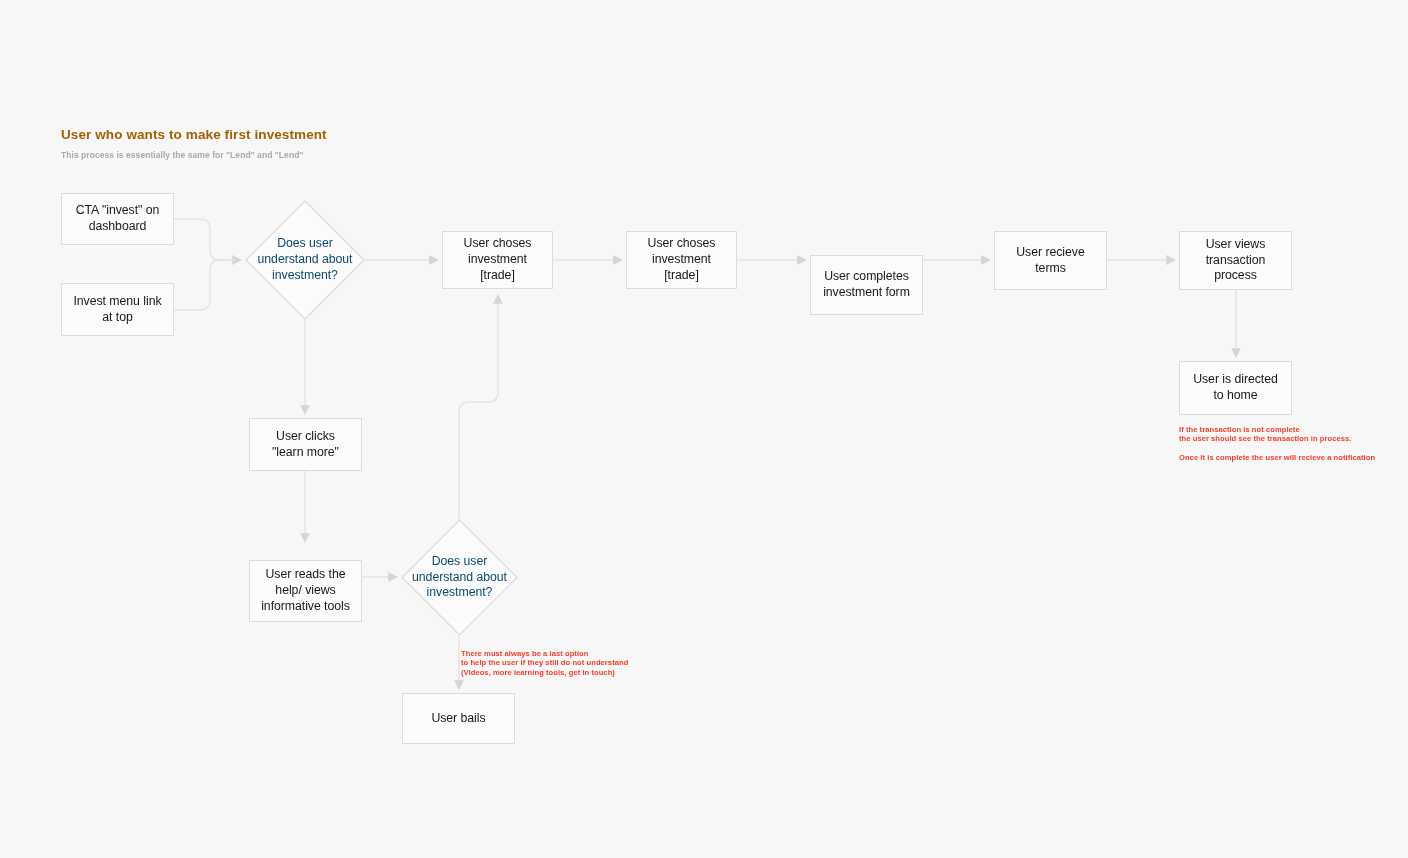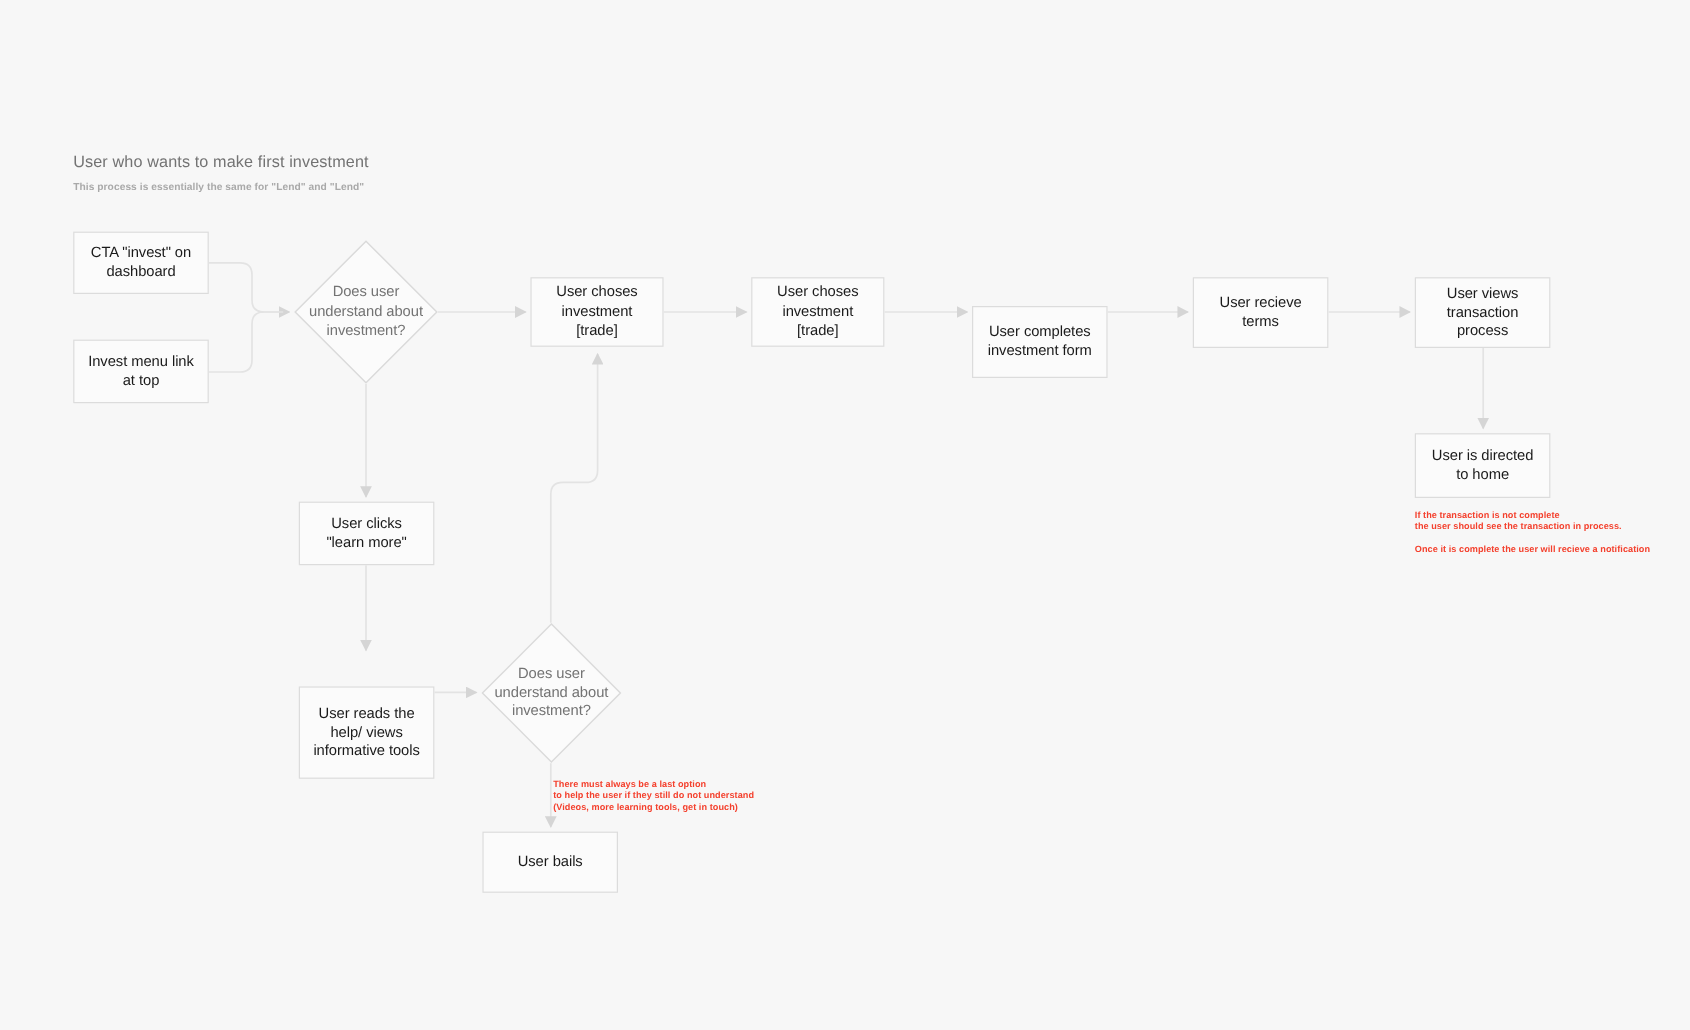--- a/index.html
+++ b/index.html
@@ -25,22 +25,22 @@
 
   
   .header {
     position: absolute;
     left: 61px;
     top: 126px;
     width: 520px;
   }
   .header-title {
     font-size: 13.5px;
-    font-weight: normal;
-    color: #737373;
+    font-weight: bold;
+    color: #a16207;
     letter-spacing: 0.1px;
     line-height: 1.3;
     margin: 0;
   }
   .header-sub {
     font-size: 8.5px;
     font-weight: bold;
     color: #a9a9a9;
     letter-spacing: 0.05px;
     margin-top: 6px;
@@ -97,21 +97,21 @@
     height: 100%;
   }
   .diamond-shape polygon {
     fill: #fbfbfb;
     stroke: #dadada;
     stroke-width: 1.2;
   }
   .node.diamond .node-label {
     position: relative;
     font-size: 12.3px;
-    color: #737373;
+    color: #0c4a6e;
     line-height: 1.3;
     letter-spacing: -0.05px;
     width: 100%;
     padding: 0 3px;
     box-sizing: border-box;
   }
 
   
   .annotation {
     position: absolute;
@@ -203,21 +203,21 @@
   </div>
 
   <div class="node box" style="left:1179px; top:361px; width:113px; height:54px;">
     <span class="node-label">User is directed to home</span>
   </div>
 
   <div class="node box" style="left:249px; top:418px; width:113px; height:53px;">
     <span class="node-label">User clicks "learn more"</span>
   </div>
 
-  <div class="node box" style="left:249px; top:572px; width:113px; height:77px;">
+  <div class="node box" style="left:249px; top:560px; width:113px; height:62px;">
     <span class="node-label">User reads the help/ views informative tools</span>
   </div>
 
   <div class="node diamond" style="left:401px; top:519px; width:117px; height:117px;">
     <svg class="diamond-shape" viewBox="0 0 117 117" preserveAspectRatio="none">
       <polygon points="58.5,1 116,58.5 58.5,116 1,58.5"></polygon>
     </svg>
     <span class="node-label">Does user understand about investment?</span>
   </div>
 

